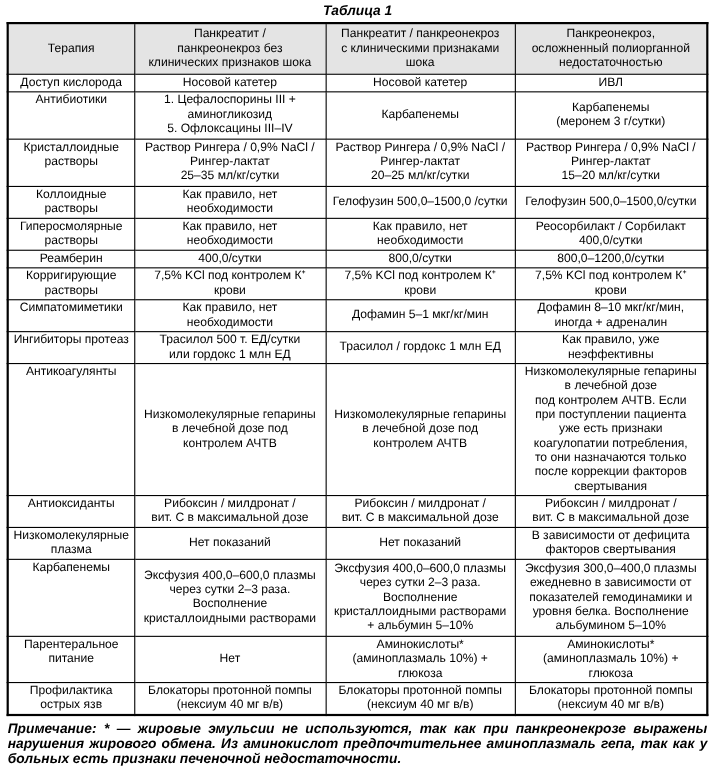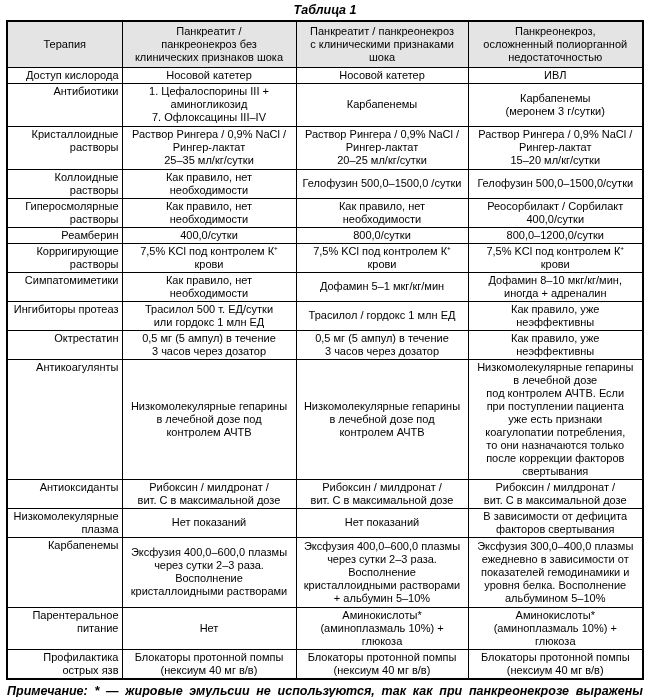--- a/index.html
+++ b/index.html
@@ -39,21 +39,21 @@
     vertical-align: middle;
     white-space: pre-line;
     overflow: hidden;
     box-sizing: border-box;
   }
   table.tbl thead th {
     background: #e4e4e4;
     font-weight: normal;
   }
   table.tbl td.label {
-    text-align: right;
+    text-align: center;
     vertical-align: top;
   }
   .footnote {
     font-weight: bold;
     font-style: italic;
     font-size: 12.5px;
     line-height: 14px;
     text-align: justify;
     margin: 4px 7px 0 7px;
   }
@@ -90,21 +90,21 @@
       <tr style="height:16px">
         <td class="label">Доступ кислорода</td>
         <td>Носовой катетер</td>
         <td>Носовой катетер</td>
         <td>ИВЛ</td>
       </tr>
       <tr style="height:43px">
         <td class="label">Антибиотики</td>
         <td>1. Цефалоспорины III +
 аминогликозид
-7. Офлоксацины III–IV</td>
+5. Офлоксацины III–IV</td>
         <td>Карбапенемы</td>
         <td>Карбапенемы
 (меронем 3 г/сутки)</td>
       </tr>
       <tr style="height:43px">
         <td class="label">Кристаллоидные растворы</td>
         <td>Раствор Рингера / 0,9% NaCl /
 Рингер-лактат
 25–35 мл/кг/сутки</td>
         <td>Раствор Рингера / 0,9% NaCl /
@@ -151,29 +151,20 @@
 необходимости</td>
         <td>Дофамин 5–1 мкг/кг/мин</td>
         <td>Дофамин 8–10 мкг/кг/мин,
 иногда + адреналин</td>
       </tr>
       <tr style="height:28px">
         <td class="label">Ингибиторы протеаз</td>
         <td>Трасилол 500 т. ЕД/сутки
 или гордокс 1 млн ЕД</td>
         <td>Трасилол / гордокс 1 млн ЕД</td>
-        <td>Как правило, уже
-неэффективны</td>
-      </tr>
-      <tr style="height:28px">
-        <td class="label">Октрестатин</td>
-        <td>0,5 мг (5 ампул) в течение
-3 часов через дозатор</td>
-        <td>0,5 мг (5 ампул) в течение
-3 часов через дозатор</td>
         <td>Как правило, уже
 неэффективны</td>
       </tr>
       <tr style="height:112px">
         <td class="label">Антикоагулянты</td>
         <td>Низкомолекулярные гепарины
 в лечебной дозе под
 контролем АЧТВ</td>
         <td>Низкомолекулярные гепарины
 в лечебной дозе под

